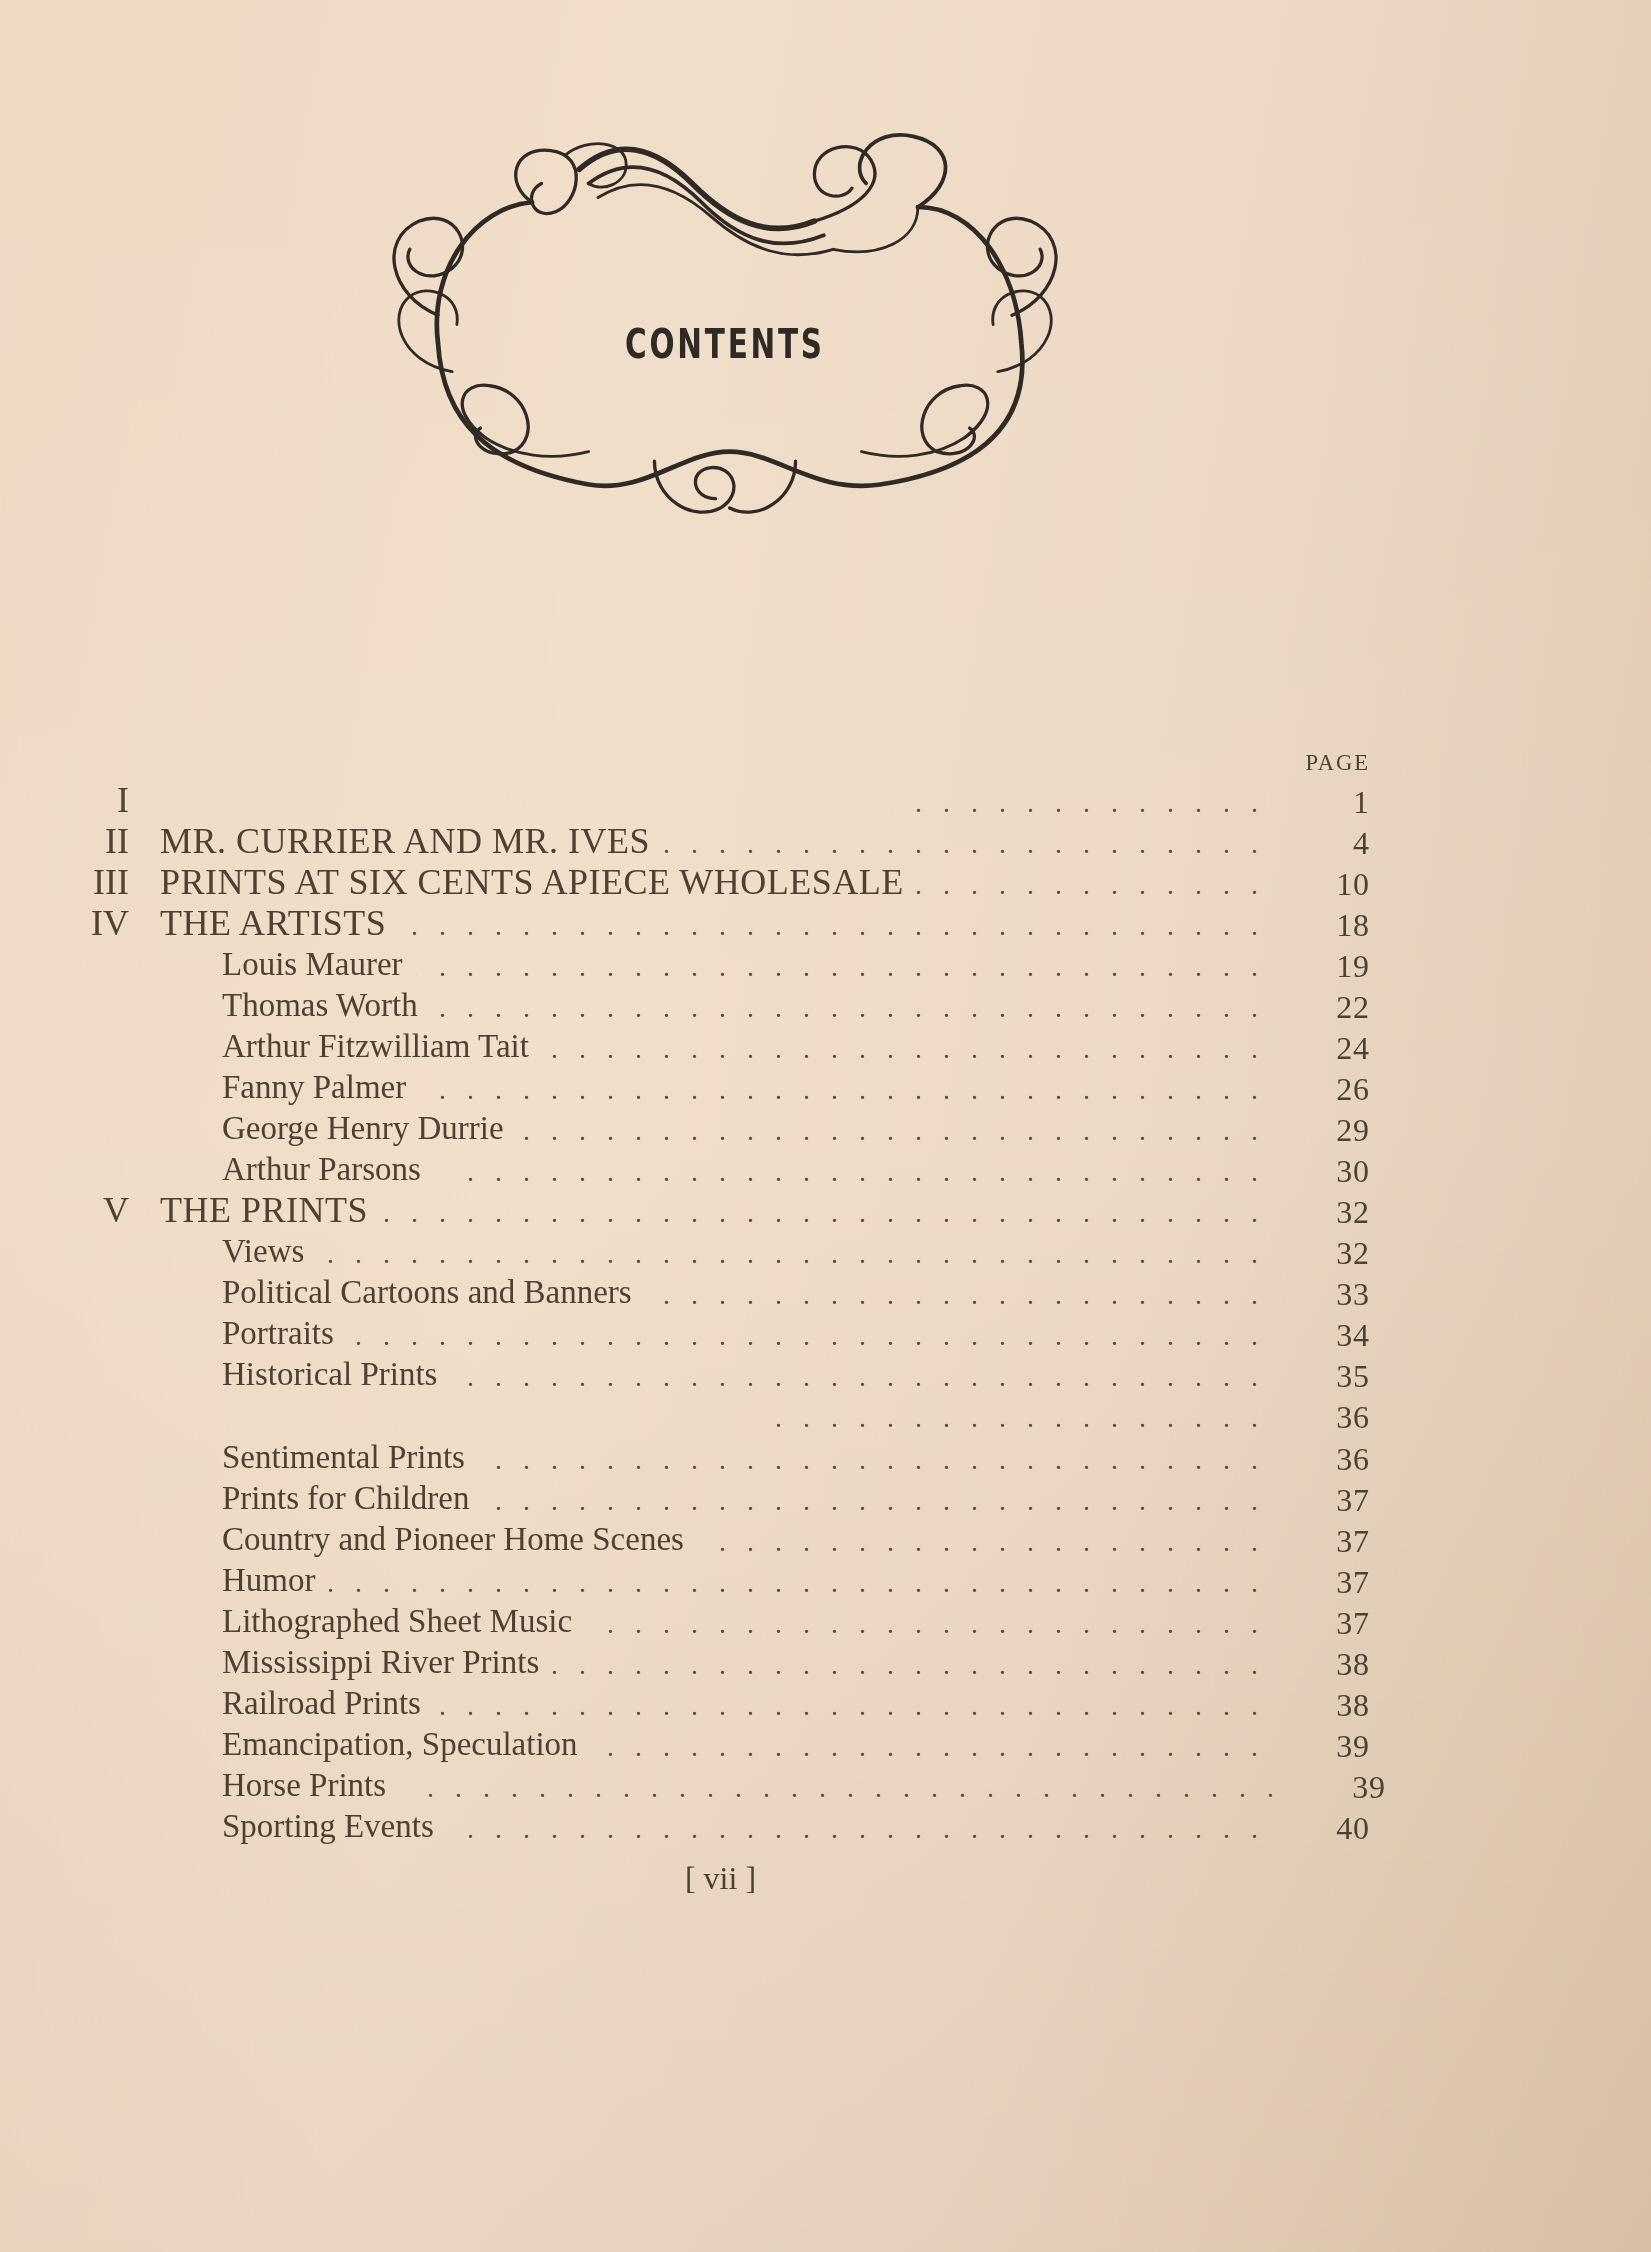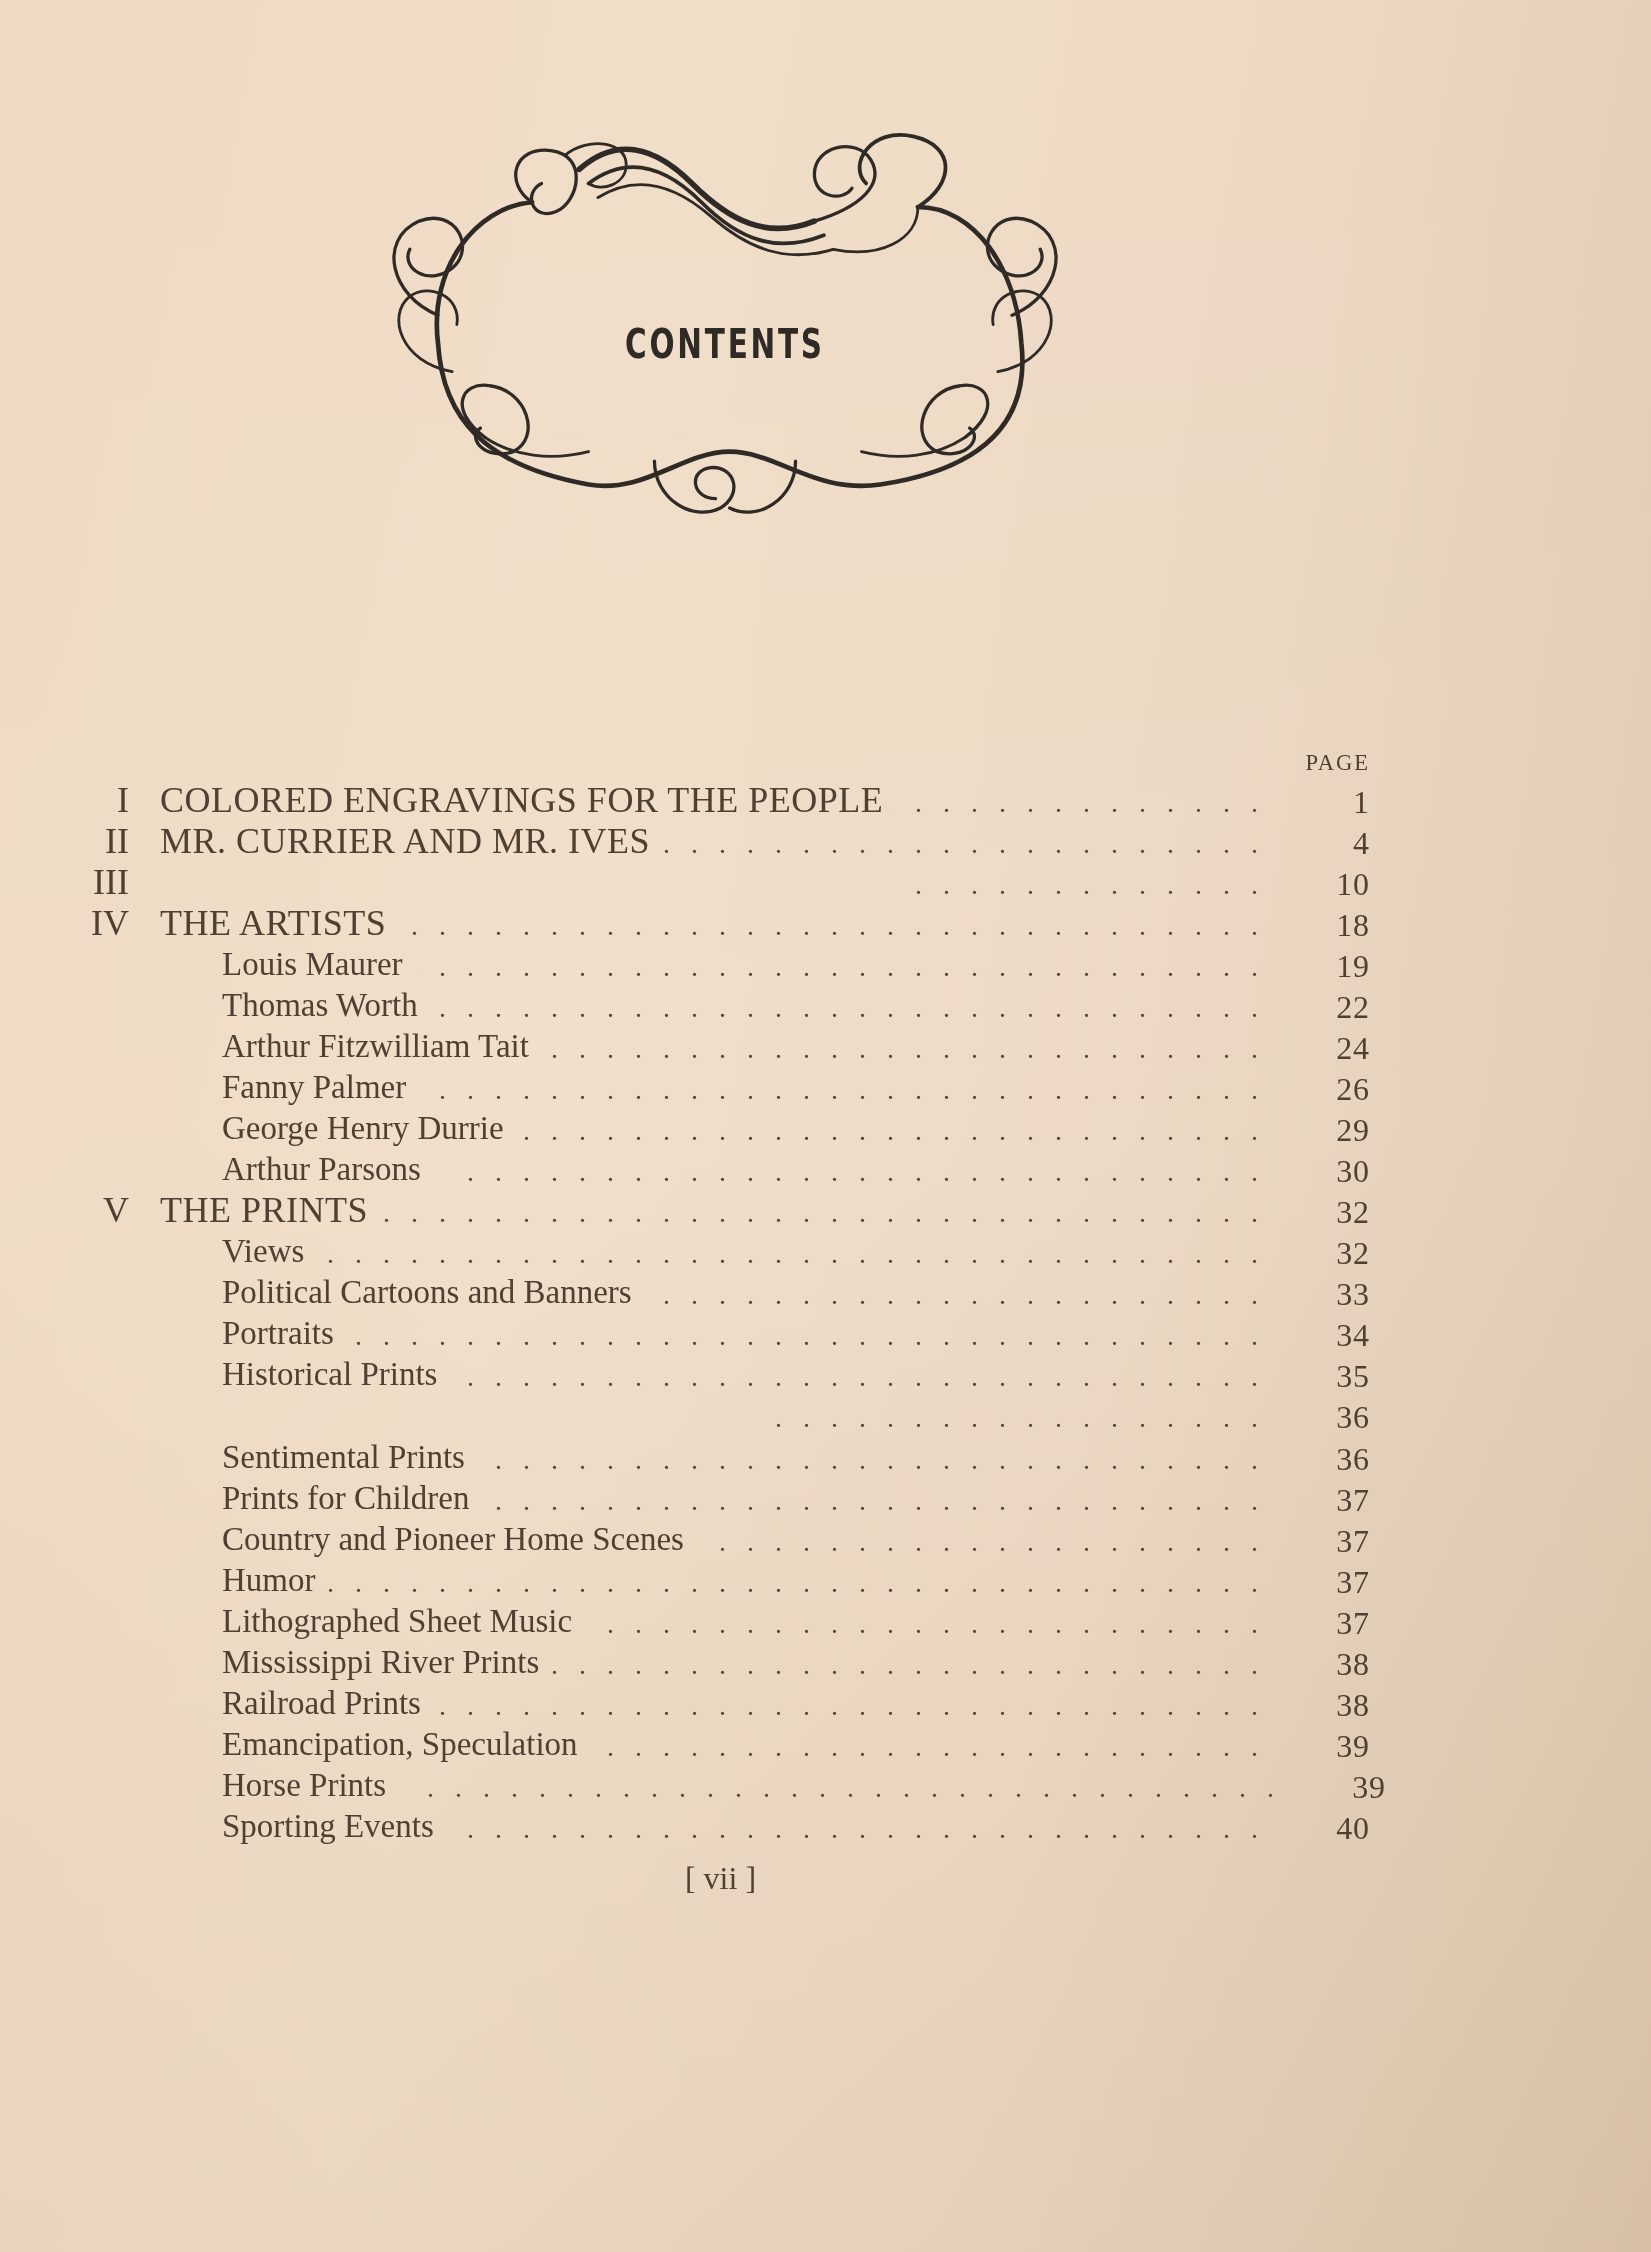--- a/index.html
+++ b/index.html
@@ -163,32 +163,32 @@
   </svg>
 </div>
 
 <div class="contents-title">CONTENTS</div>
 
 <div class="page-label">PAGE</div>
 
 <div class="toc" id="toc">
     <div class="toc-row" style="top: 780px;">
       <span class="numeral">I</span>
-      <span class="title chapter">COLORED ENGRAVINGS FOR THE PEOPLE</span>
       <span class="leader" style="width: 387px;">.................</span>
       <span class="pagenum">1</span>
     </div>
     <div class="toc-row" style="top: 821px;">
       <span class="numeral">II</span>
       <span class="title chapter">MR. CURRIER AND MR. IVES</span>
       <span class="leader" style="width: 619px;">.........................</span>
       <span class="pagenum">4</span>
     </div>
     <div class="toc-row" style="top: 862px;">
       <span class="numeral">III</span>
+      <span class="title chapter">PRINTS AT SIX CENTS APIECE WHOLESALE</span>
       <span class="leader" style="width: 367px;">................</span>
       <span class="pagenum">10</span>
     </div>
     <div class="toc-row" style="top: 903px;">
       <span class="numeral">IV</span>
       <span class="title chapter">THE ARTISTS</span>
       <span class="leader" style="width: 880px;">...................................</span>
       <span class="pagenum">18</span>
     </div>
     <div class="toc-row" style="top: 944px;">

